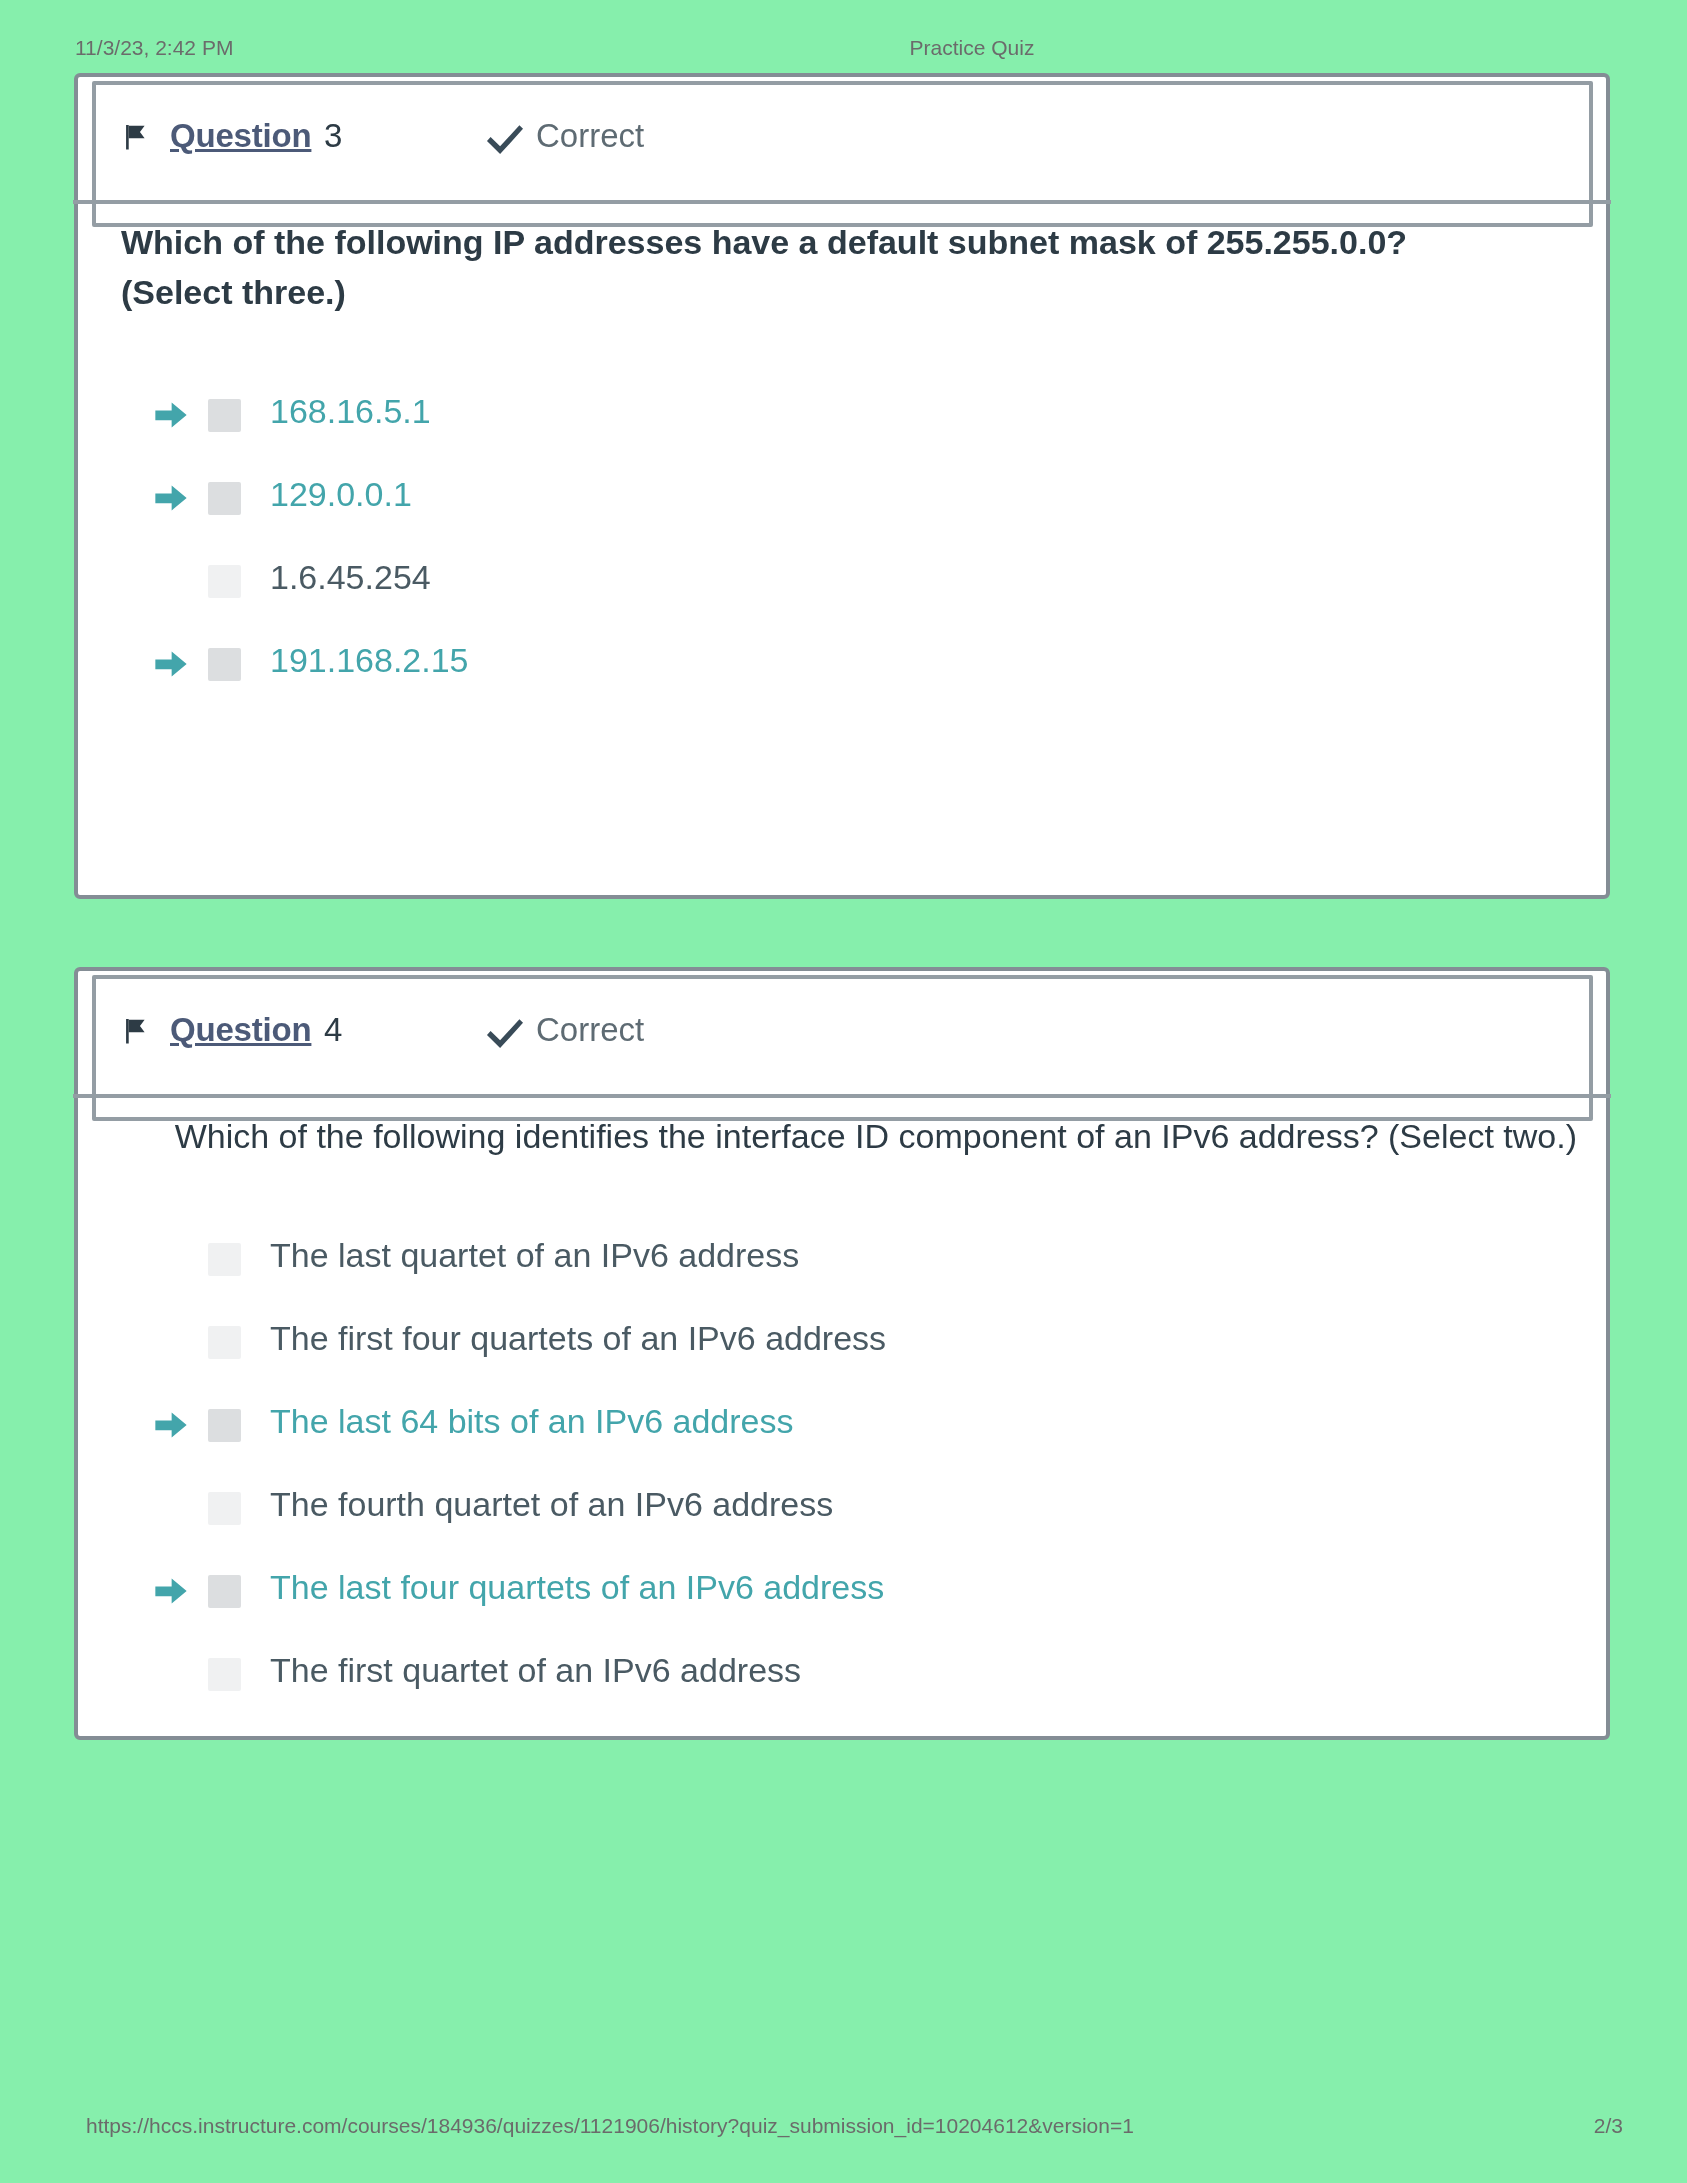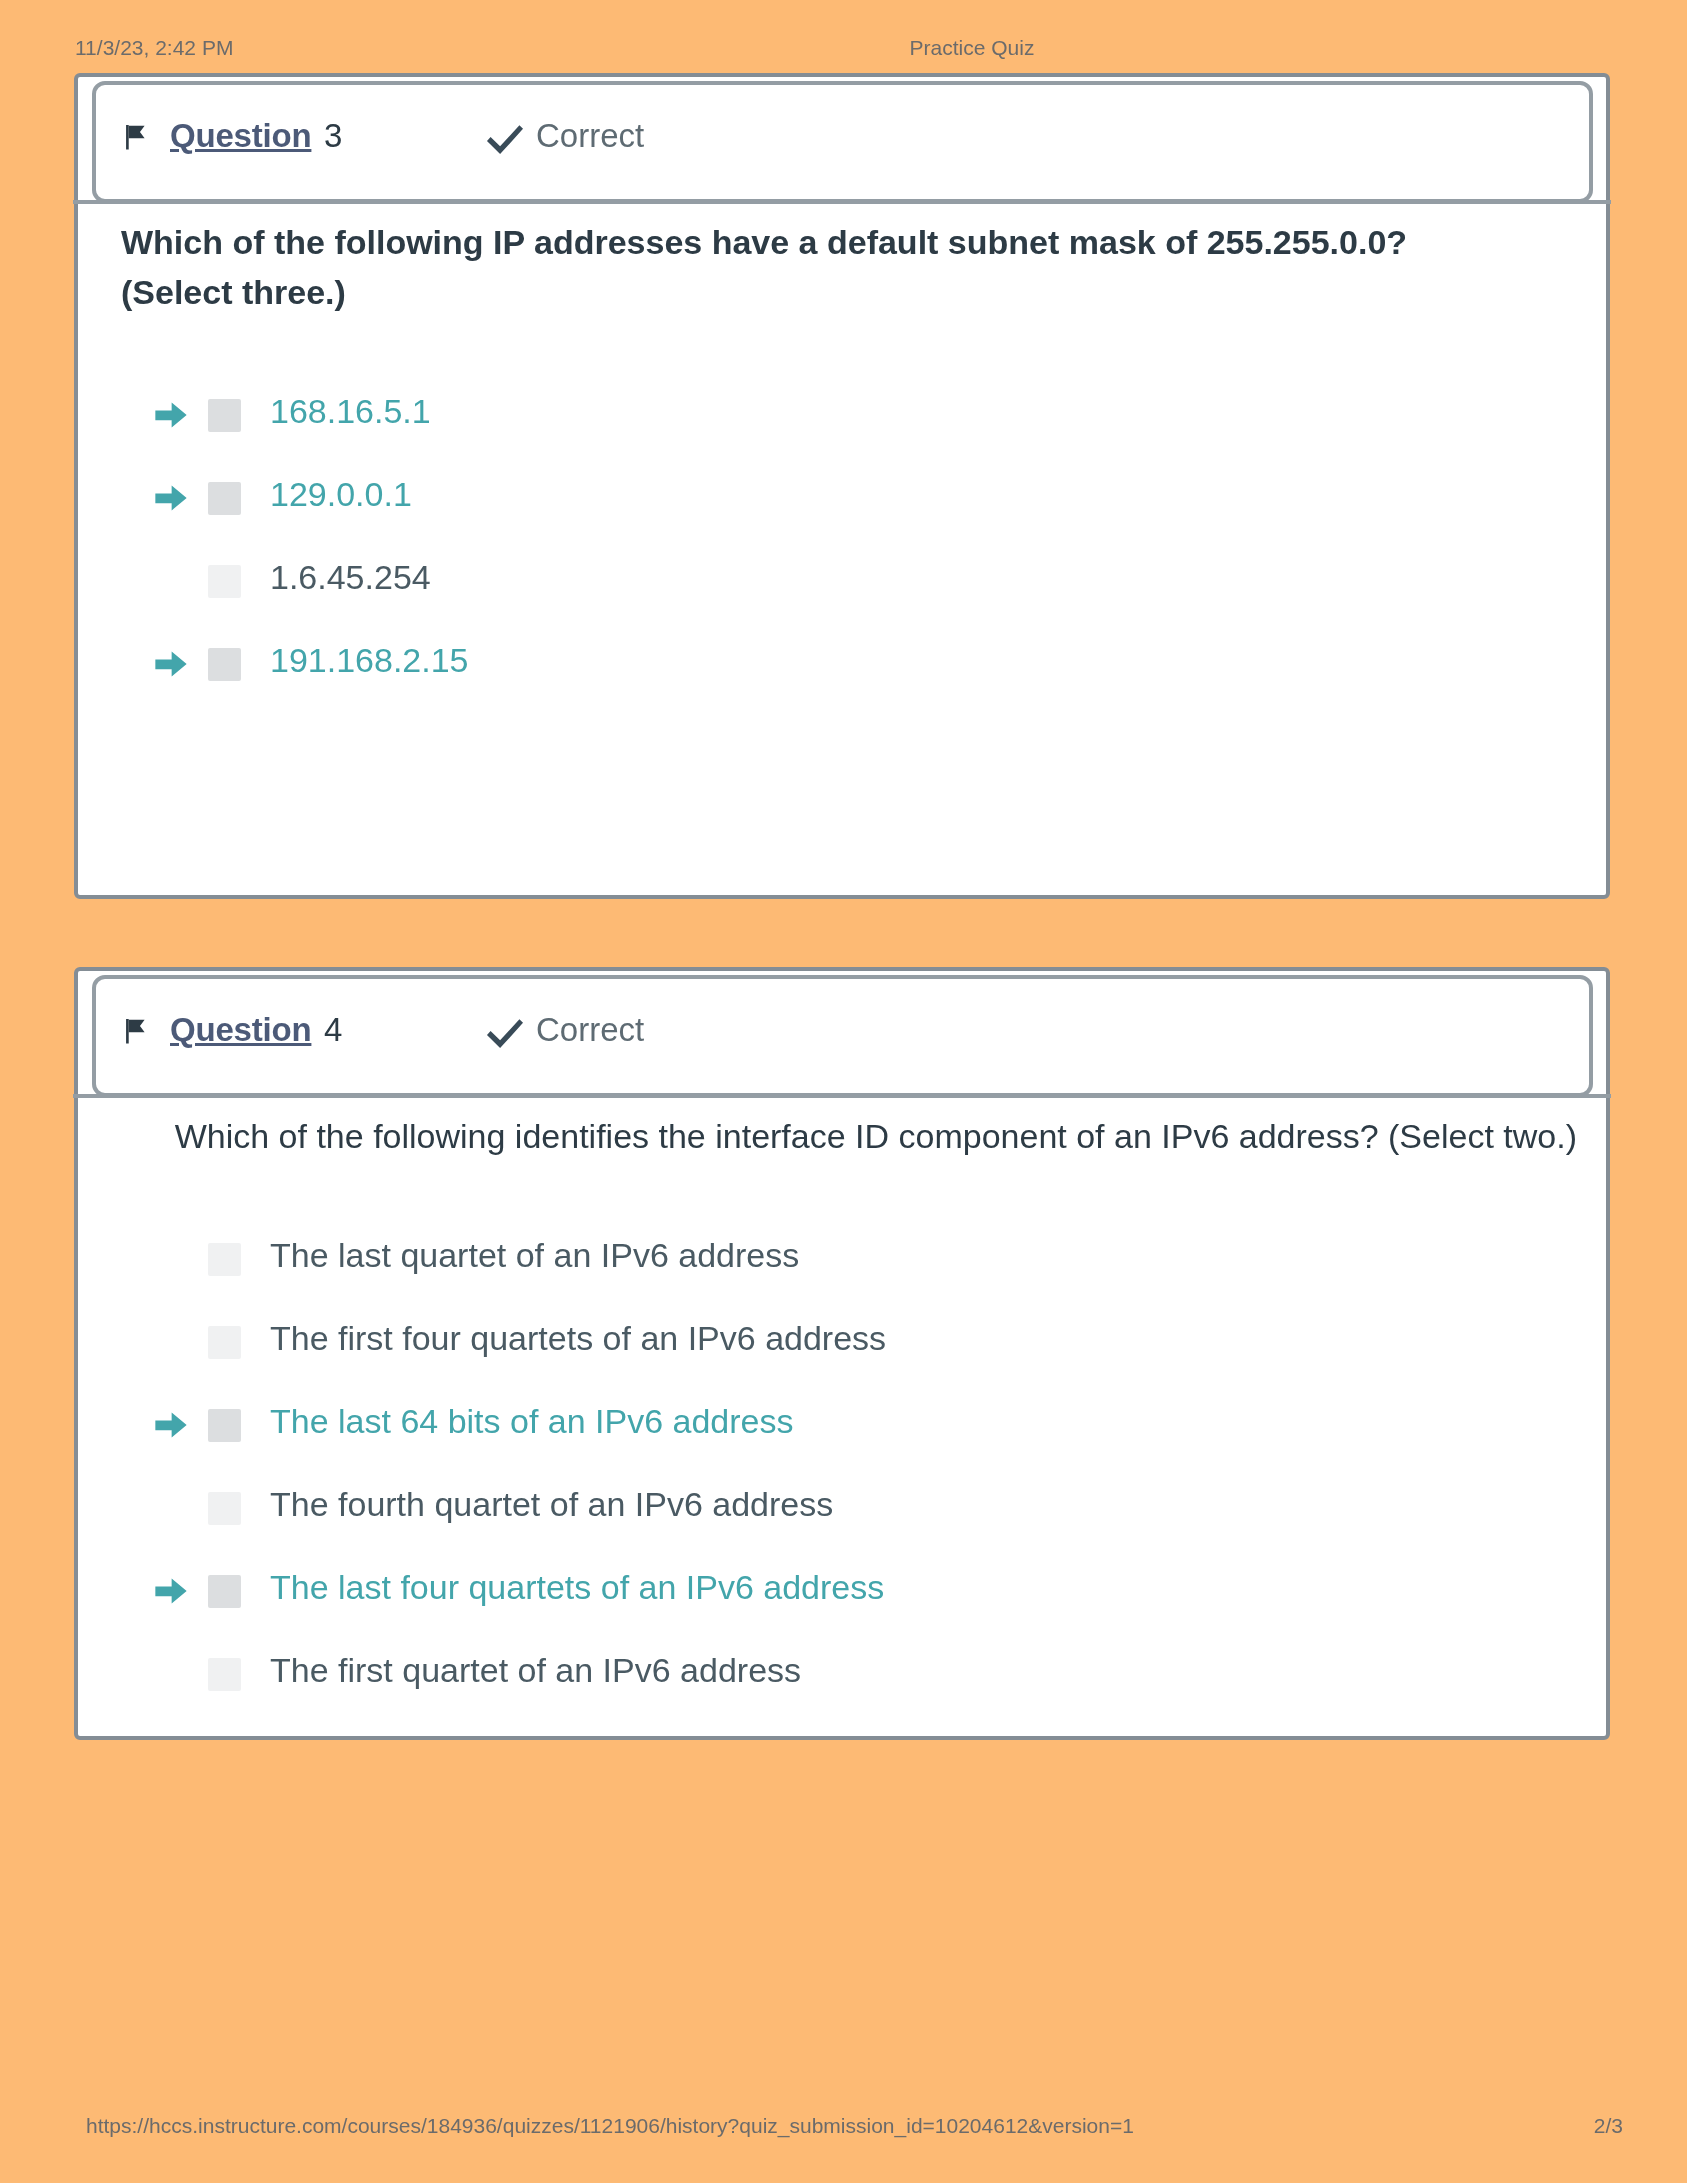--- a/index.html
+++ b/index.html
@@ -1,37 +1,37 @@
 <!DOCTYPE html>
 <html style="font-size:10.6px"><head>
 <meta charset="utf-8">
 <title>Quiz Results</title>
 <style>
   html,body{margin:0;padding:0;background:#ffffff;}
   body{width:1687px;height:2183px;font-family:"Liberation Sans",sans-serif;}
-  .page{position:relative;width:1687px;height:2183px;overflow:hidden;background:#fdba74;}
+  .page{position:relative;width:1687px;height:2183px;overflow:hidden;background:#86efac;}
 
   
   .print-hdr,.print-ftr{position:absolute;left:0;width:1687px;height:26.5px;
                         font-size:21px;color:#6b6b6b;}
   .print-hdr{top:36px;}
   .print-ftr{top:2114px;margin-left:11px;}
   .ph-left ,.pf-left {position:absolute;left:75px;top:0;white-space:nowrap;}
   .ph-center{position:absolute;left:972px;top:0;transform:translateX(-50%);white-space:nowrap;}
   .pf-right{position:absolute;right:75px;top:0;white-space:nowrap;}
 
   
   .qbox{position:absolute;left:74px;width:1536px;box-sizing:border-box;background:#fff;
         border:4.6px solid #848d95;border-radius:6px;}
   #q-0{top:73px;height:826px;}
   #q-1{top:967px;height:773px;}
 
   
-  .qhead{position:absolute;left:14px;top:4px;right:12.6px;height:122px;box-sizing:border-box;
-         background:#fff;border:4px solid #949da4;border-radius:13px;}
+  .qhead{position:absolute;left:14px;top:4px;right:12.6px;height:146px;box-sizing:border-box;
+         background:#fff;border:4px solid #949da4;border-radius:2px;}
   .flag-icon     {position:absolute;left:30px;top:40px;width:20px;height:24.5px;}
   .q-label       {position:absolute;left:74px;top:32px;font-size:33px;font-weight:bold;
                   color:#4c5a78;text-decoration:underline;white-space:nowrap;letter-spacing:-0.2px;}
   .q-num         {position:absolute;left:228px;top:32px;font-size:33px;color:#2d3b45;white-space:nowrap;}
   .check-icon    {position:absolute;left:390px;top:39px;width:38px;height:32px;}
   .q-status-text {position:absolute;left:440px;top:32px;font-size:33px;color:#5e6b73;white-space:nowrap;}
 
   
   .qdivider{position:absolute;left:-4.6px;right:-4.6px;top:123px;height:4px;background:#949da4;}
 

